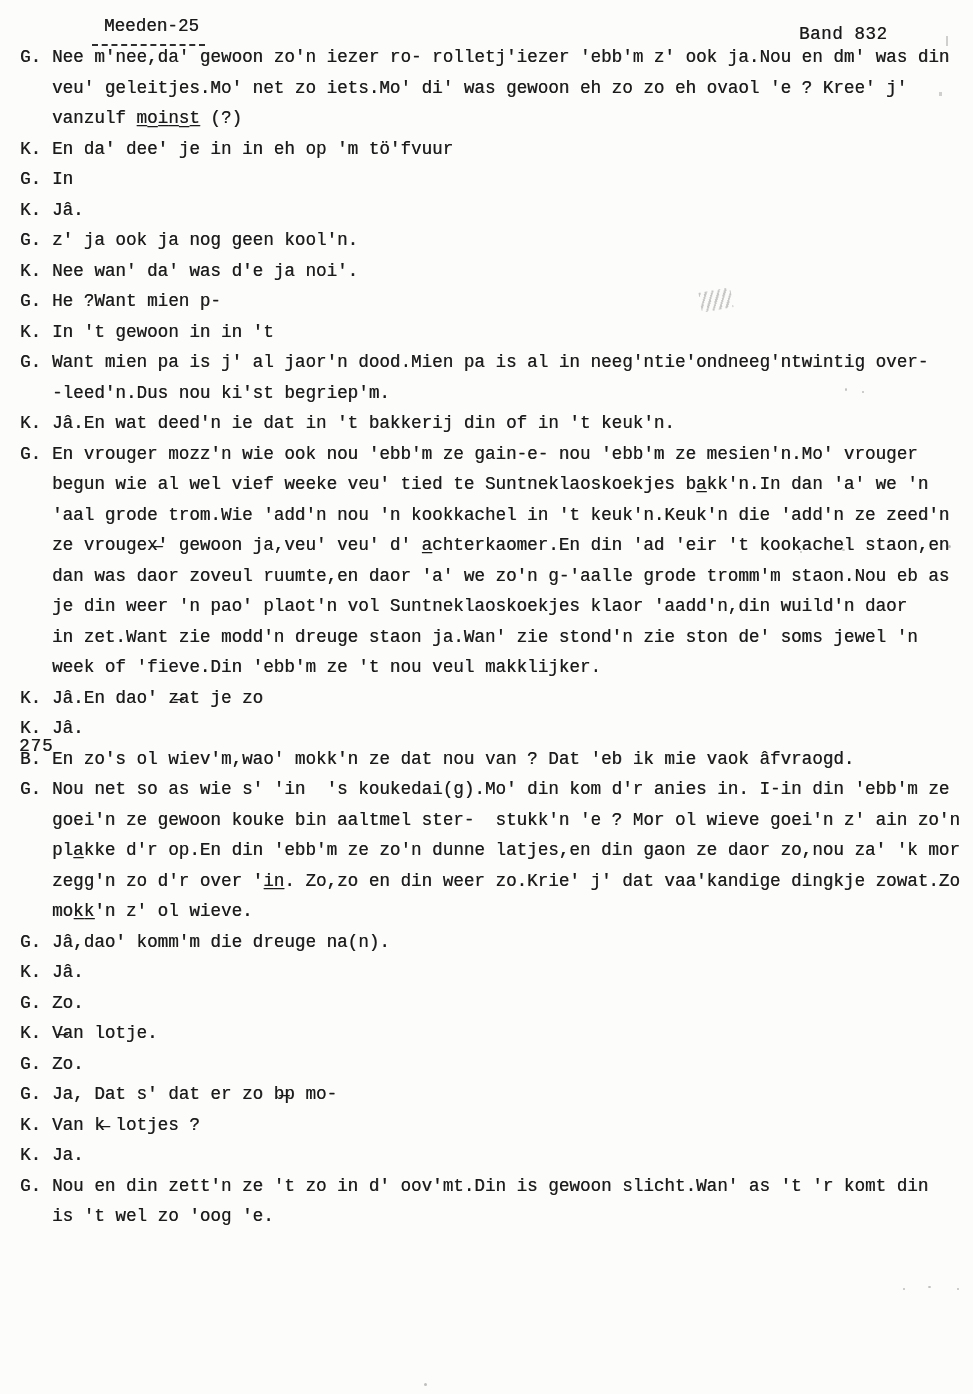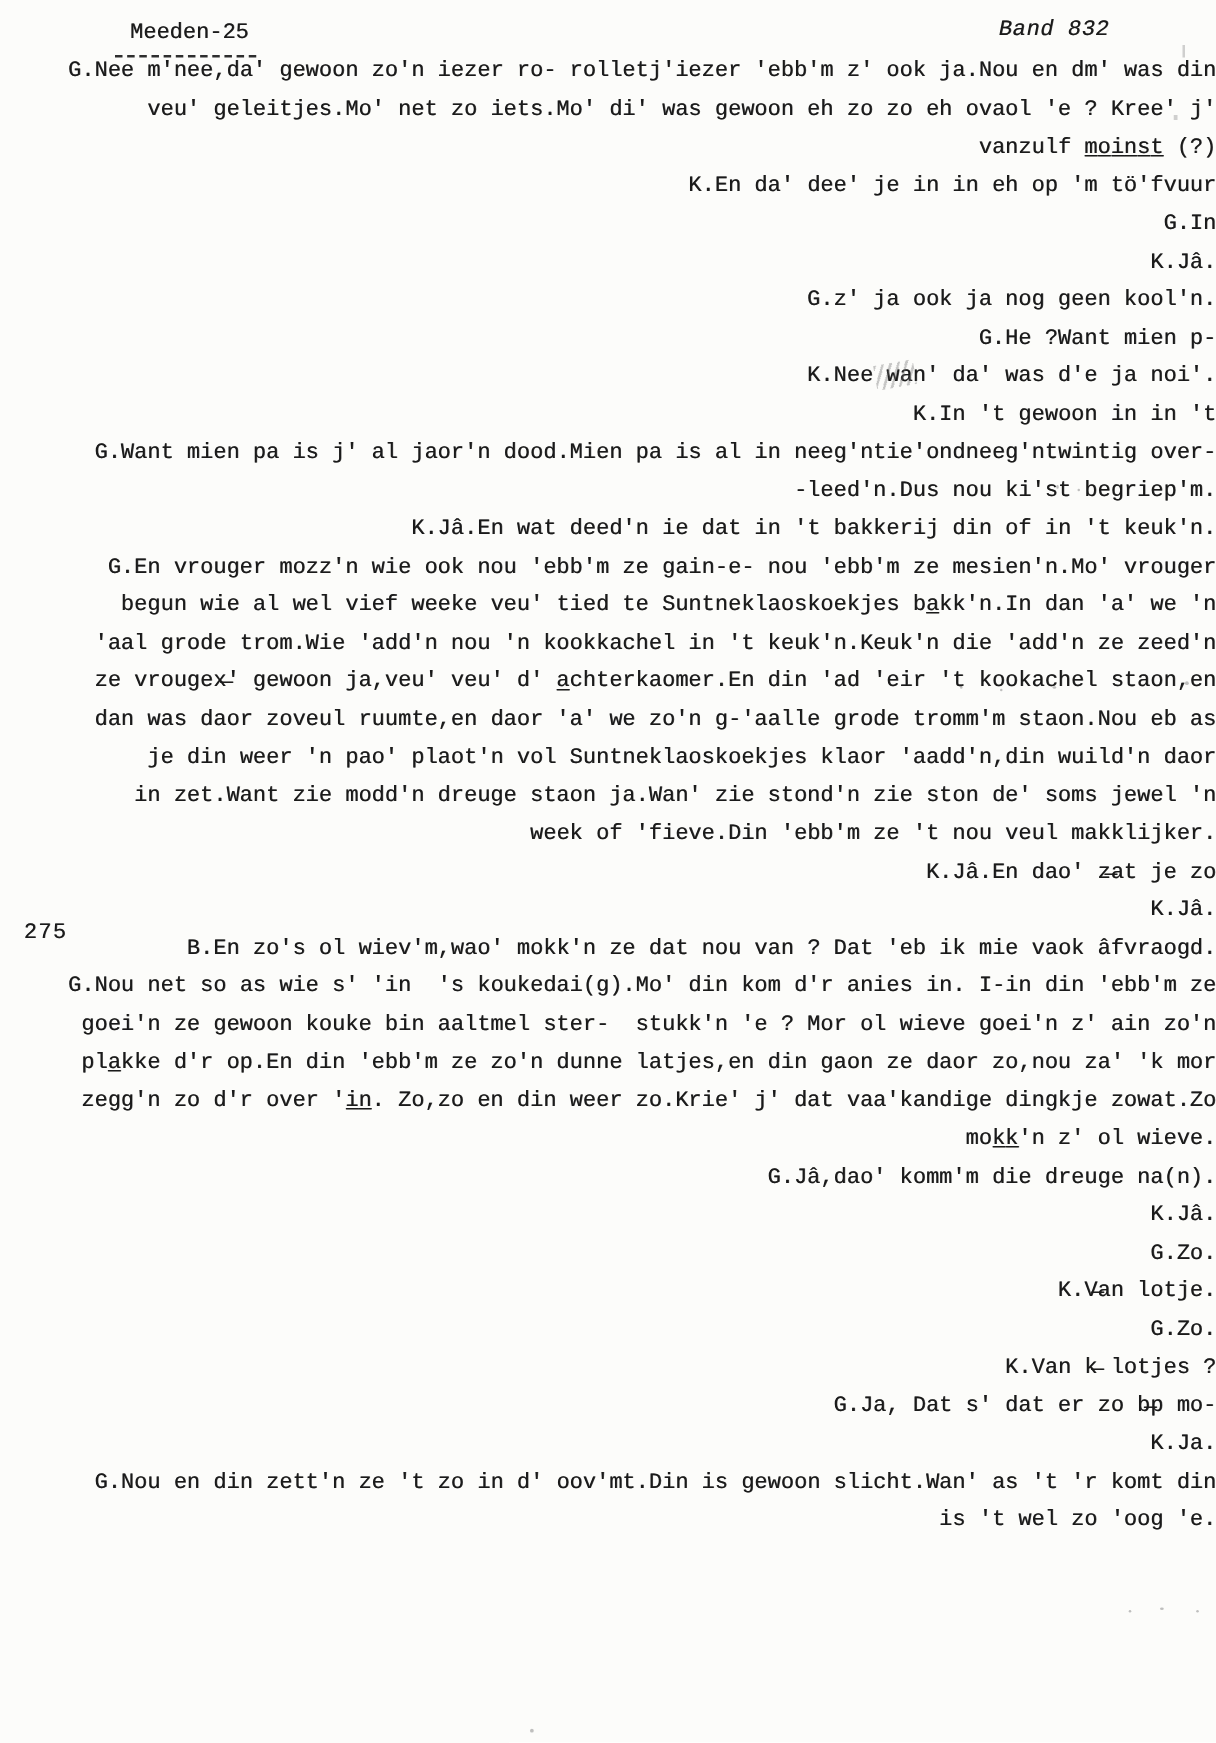--- a/index.html
+++ b/index.html
@@ -6,31 +6,30 @@
   .page{
     position:relative;
     width:973px;height:1394px;
     background:#fcfcfa;
     font-family:"Liberation Mono","DejaVu Sans Mono",monospace;
     font-size:17.6px;
     line-height:30.5px;
     color:#1a1a1a;
     overflow:hidden;
     text-shadow:0.4px 0 0 rgba(25,25,25,0.7);
-    text-align:right;
   }
   .hdr-title{
     position:absolute;left:92px;top:11px;
     padding:0 6px 2px 12px;
     border-bottom:2px dashed #2e2e2e;
     white-space:nowrap;
   }
   .hdr-band{
-    position:absolute;left:799px;top:9px;
-    white-space:nowrap;letter-spacing:0.5px;font-style:italic;
+    position:absolute;left:799px;top:19px;
+    white-space:nowrap;letter-spacing:0.5px;
   }
   .dialogue{
     position:absolute;left:20px;top:42px;width:953px;
   }
   p.line{
     margin:0;
     padding-left:32px;
     text-indent:-32px;
     position:relative;
   }
@@ -59,22 +58,22 @@
   <span class="hdr-band">Band 832</span>
 
   <div class="dialogue">
       <p class="line"><span class="spk">G.</span><span class="txt">Nee m'nee,da' gewoon zo'n iezer ro- rolletj'iezer 'ebb'm z' ook ja.Nou en dm' was din
 veu' geleitjes.Mo' net zo iets.Mo' di' was gewoon eh zo zo eh ovaol 'e ? Kree' j'
 vanzulf m̲o̲i̲n̲s̲t̲ (?)</span></p>
       <p class="line"><span class="spk">K.</span><span class="txt">En da' dee' je in in eh op 'm tö'fvuur</span></p>
       <p class="line"><span class="spk">G.</span><span class="txt">In</span></p>
       <p class="line"><span class="spk">K.</span><span class="txt">Jâ.</span></p>
       <p class="line"><span class="spk">G.</span><span class="txt">z' ja ook ja nog geen kool'n.</span></p>
+      <p class="line"><span class="spk">K.</span><span class="txt">Nee wan' da' was d'e ja noi'.</span></p>
       <p class="line"><span class="spk">G.</span><span class="txt">He ?Want mien p-</span></p>
-      <p class="line"><span class="spk">K.</span><span class="txt">Nee wan' da' was d'e ja noi'.</span></p>
       <p class="line"><span class="spk">K.</span><span class="txt">In 't gewoon in in 't</span></p>
       <p class="line"><span class="spk">G.</span><span class="txt">Want mien pa is j' al jaor'n dood.Mien pa is al in neeg'ntie'ondneeg'ntwintig over-
 -leed'n.Dus nou ki'st begriep'm.</span></p>
       <p class="line"><span class="spk">K.</span><span class="txt">Jâ.En wat deed'n ie dat in 't bakkerij din of in 't keuk'n.</span></p>
       <p class="line"><span class="spk">G.</span><span class="txt">En vrouger mozz'n wie ook nou 'ebb'm ze gain-e- nou 'ebb'm ze mesien'n.Mo' vrouger
 begun wie al wel vief weeke veu' tied te Suntneklaoskoekjes ba̲kk'n.In dan 'a' we 'n
 'aal grode trom.Wie 'add'n nou 'n kookkachel in 't keuk'n.Keuk'n die 'add'n ze zeed'n
 ze vrougex̶' gewoon ja,veu' veu' d' a̲chterkaomer.En din 'ad 'eir 't kookachel staon,en
 dan was daor zoveul ruumte,en daor 'a' we zo'n g-'aalle grode tromm'm staon.Nou eb as
 je din weer 'n pao' plaot'n vol Suntneklaoskoekjes klaor 'aadd'n,din wuild'n daor
@@ -86,22 +85,22 @@
       <p class="line"><span class="spk">G.</span><span class="txt">Nou net so as wie s' 'in  's koukedai(g).Mo' din kom d'r anies in. I-in din 'ebb'm ze
 goei'n ze gewoon kouke bin aaltmel ster-  stukk'n 'e ? Mor ol wieve goei'n z' ain zo'n
 pla̲kke d'r op.En din 'ebb'm ze zo'n dunne latjes,en din gaon ze daor zo,nou za' 'k mor
 zegg'n zo d'r over 'i̲n̲. Zo,zo en din weer zo.Krie' j' dat vaa'kandige dingkje zowat.Zo
 mok̲k̲'n z' ol wieve.</span></p>
       <p class="line"><span class="spk">G.</span><span class="txt">Jâ,dao' komm'm die dreuge na(n).</span></p>
       <p class="line"><span class="spk">K.</span><span class="txt">Jâ.</span></p>
       <p class="line"><span class="spk">G.</span><span class="txt">Zo.</span></p>
       <p class="line"><span class="spk">K.</span><span class="txt">V̶an lotje.</span></p>
       <p class="line"><span class="spk">G.</span><span class="txt">Zo.</span></p>
+      <p class="line"><span class="spk">G.</span><span class="txt">Ja, Dat s' dat er zo b̶p mo-</span></p>
       <p class="line"><span class="spk">K.</span><span class="txt">Van k̶ lotjes ?</span></p>
-      <p class="line"><span class="spk">G.</span><span class="txt">Ja, Dat s' dat er zo b̶p mo-</span></p>
       <p class="line"><span class="spk">K.</span><span class="txt">Ja.</span></p>
       <p class="line"><span class="spk">G.</span><span class="txt">Nou en din zett'n ze 't zo in d' oov'mt.Din is gewoon slicht.Wan' as 't 'r komt din
 is 't wel zo 'oog 'e.</span></p>
     </div>
 
   <div class="smudge"></div>
   <div class="speck" style="left:768px;top:549px;width:2px;height:2px;"></div>
   <div class="speck" style="left:800px;top:551px;width:2px;height:2px;"></div>
   <div class="speck" style="left:842px;top:549px;width:3px;height:2px;"></div>
   <div class="speck" style="left:948px;top:545px;width:3px;height:3px;"></div>

